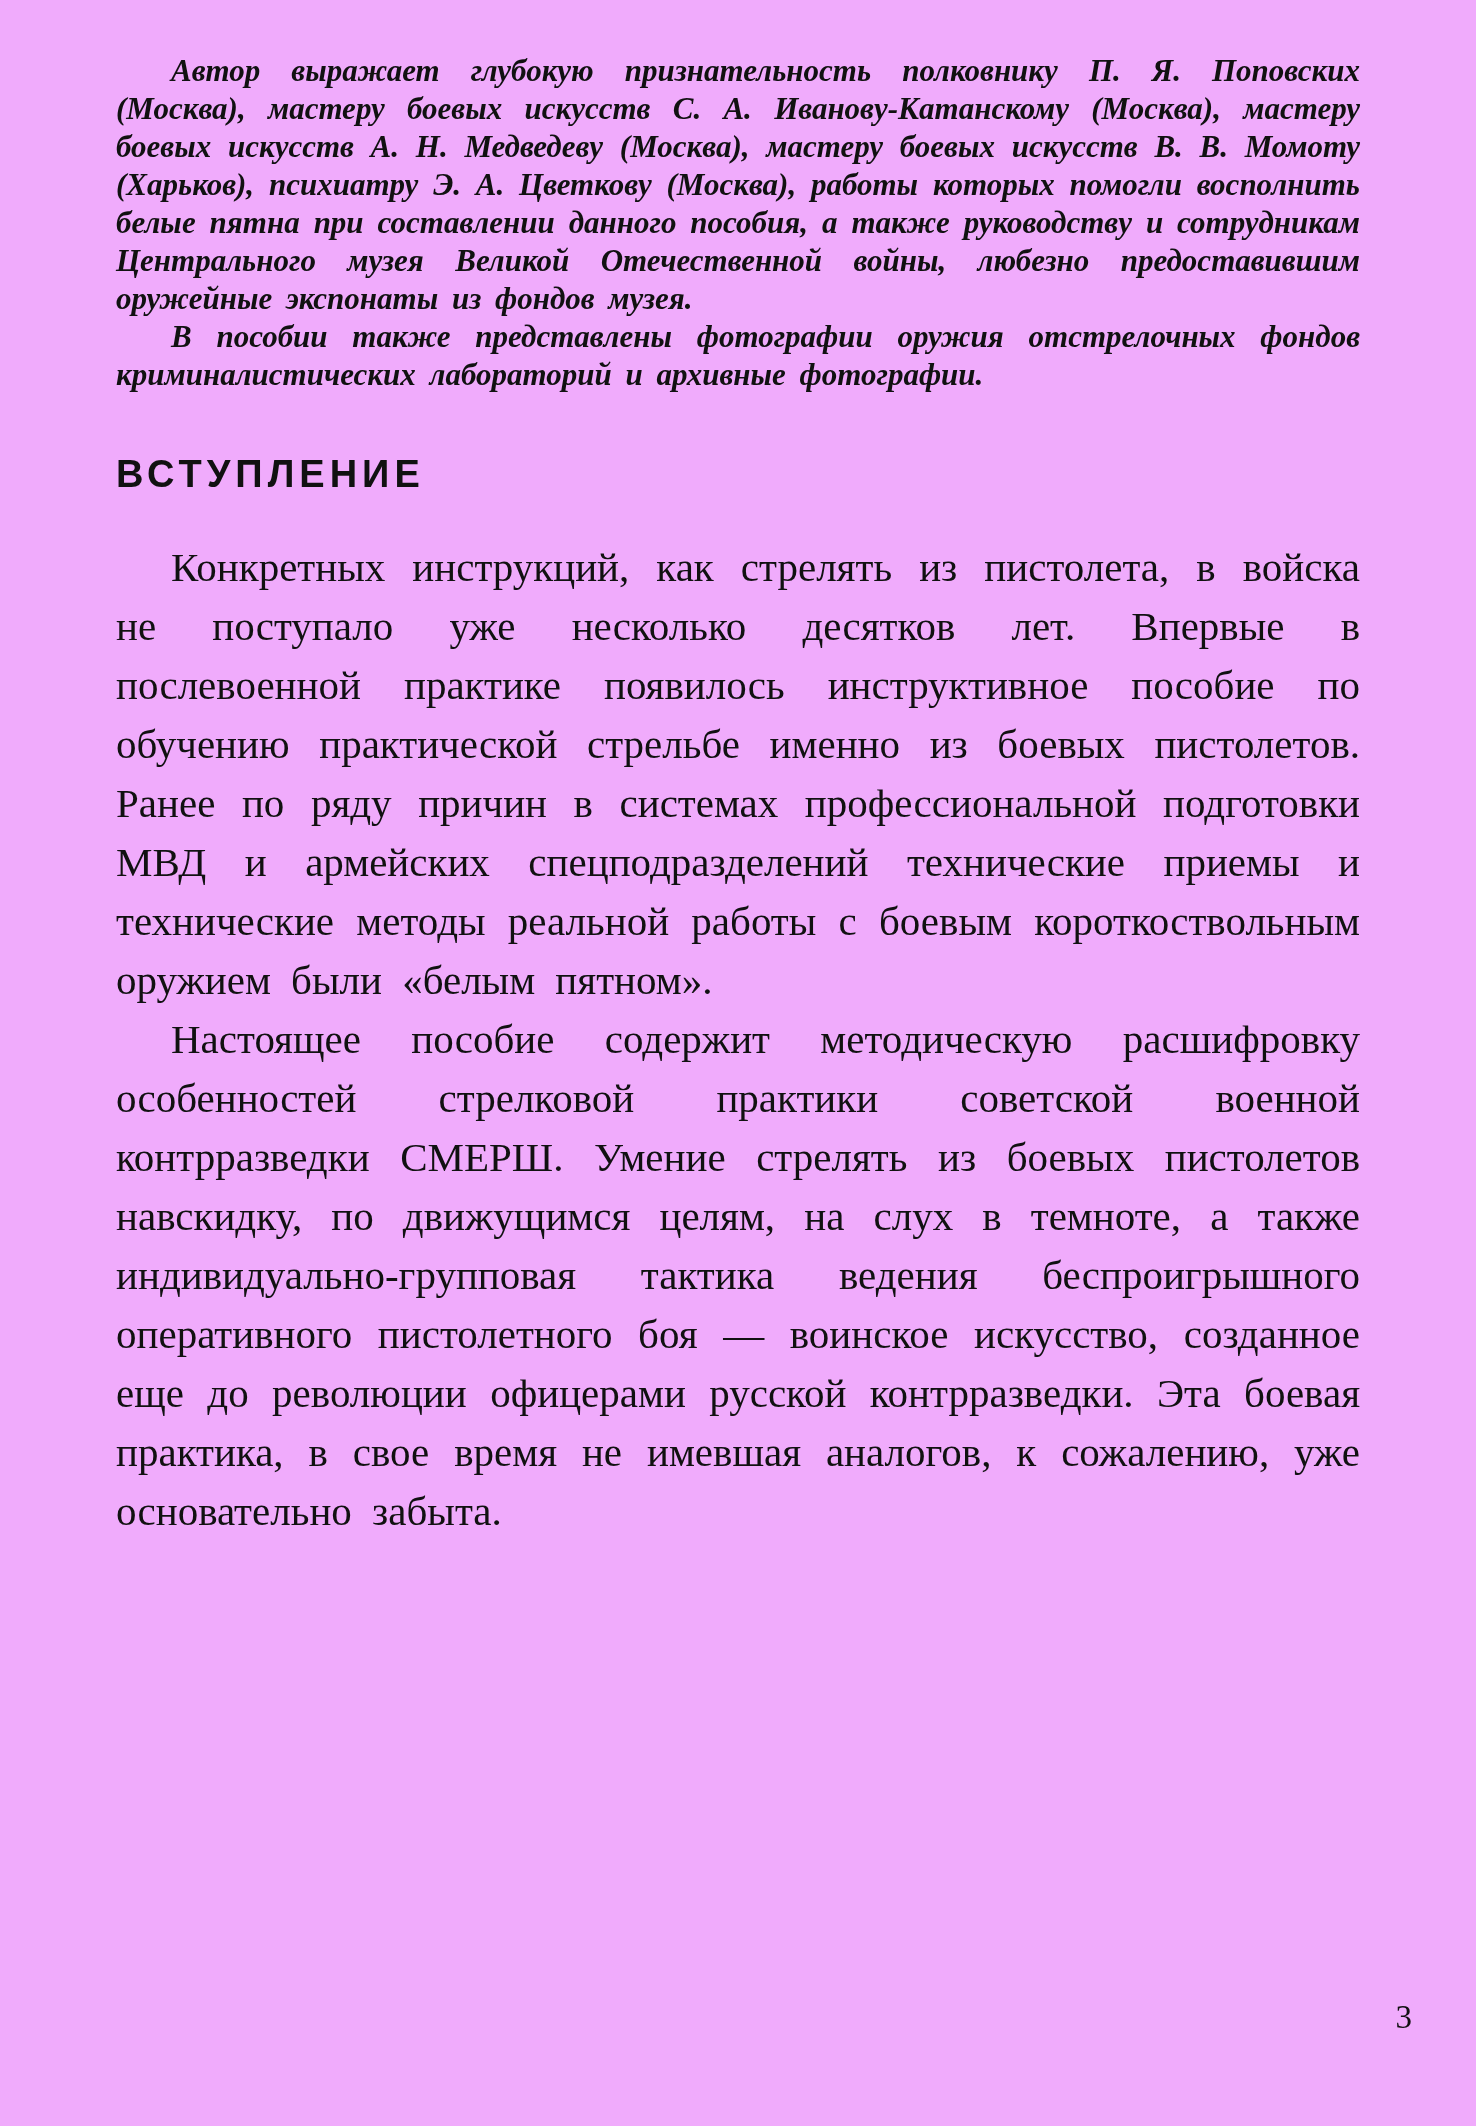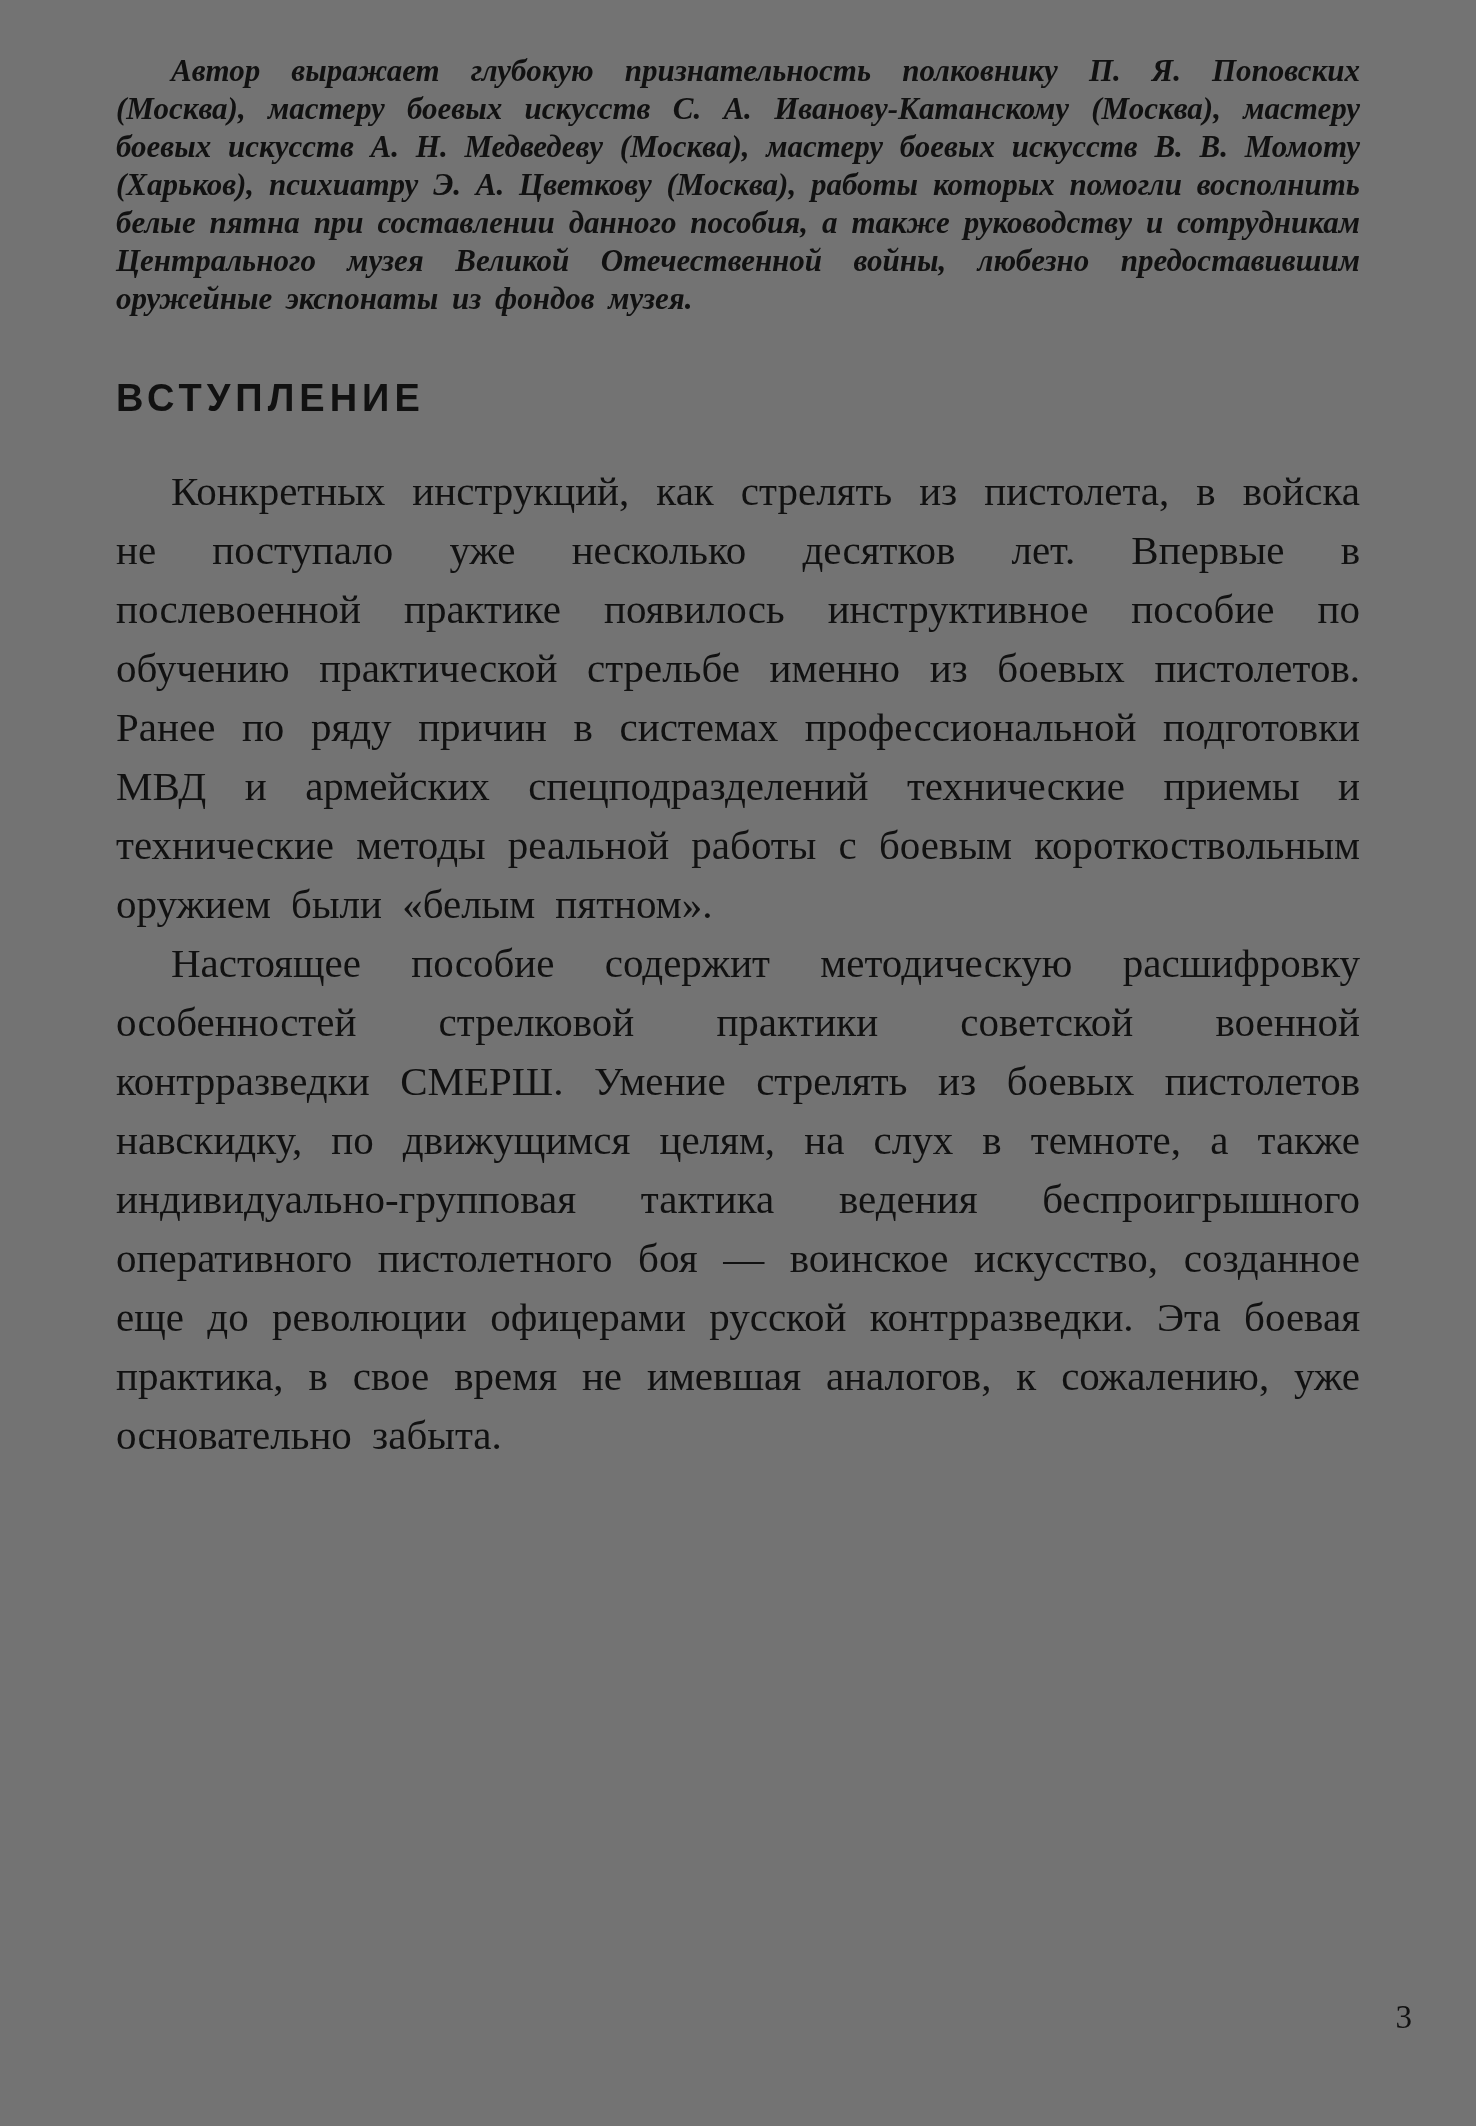--- a/index.html
+++ b/index.html
@@ -6,21 +6,21 @@
   html, body {
     margin: 0;
     padding: 0;
     background: #e8e8e8;
   }
   .page {
     position: relative;
     width: 1476px;
     height: 2126px;
     margin: 0 auto;
-    background: #737373;
+    background: #f0abfc;
     color: #111111;
     font-family: "Liberation Serif", serif;
     padding: 52px 116px 0 116px;
     overflow: hidden;
   }
   
   .preface p {
     margin: 0;
     font-size: 31px;
     line-height: 38px;
@@ -59,20 +59,21 @@
     color: #111111;
   }
 </style>
 </head>
 <body>
 
 <div class="page">
 
   <div class="preface">
     <p>Автор выражает глубокую признательность полковнику П. Я. Поповских (Москва), мастеру боевых искусств С. А. Иванову-Катанскому (Москва), мастеру боевых искусств А. Н. Медведеву (Москва), мастеру боевых искусств В. В. Момоту (Харьков), психиатру Э. А. Цветкову (Москва), работы которых помогли восполнить белые пятна при составлении данного пособия, а также руководству и сотрудникам Центрального музея Великой Отечественной войны, любезно предоставившим оружейные экспонаты из фондов музея.</p>
+    <p>В пособии также представлены фотографии оружия отстрелочных фондов криминалистических лабораторий и архивные фотографии.</p>
   </div>
 
   <h1 class="heading">ВСТУПЛЕНИЕ</h1>
 
   <div class="body-text">
     <p>Конкретных инструкций, как стрелять из пистолета, в войска не поступало уже несколько десятков лет. Впервые в послевоенной практике появилось инструктивное пособие по обучению практической стрельбе именно из боевых пистолетов. Ранее по ряду причин в системах профессиональной подготовки МВД и армейских спецподразделений технические приемы и технические методы реальной работы с боевым короткоствольным оружием были «белым пятном».</p>
     <p>Настоящее пособие содержит методическую расшифровку особенностей стрелковой практики советской военной контрразведки СМЕРШ. Умение стрелять из боевых пистолетов навскидку, по движущимся целям, на слух в темноте, а также индивидуально-групповая тактика ведения беспроигрышного оперативного пистолетного боя — воинское искусство, созданное еще до революции офицерами русской контрразведки. Эта боевая практика, в свое время не имевшая аналогов, к сожалению, уже основательно забыта.</p>
   </div>
 
   <div class="page-number">3</div>

